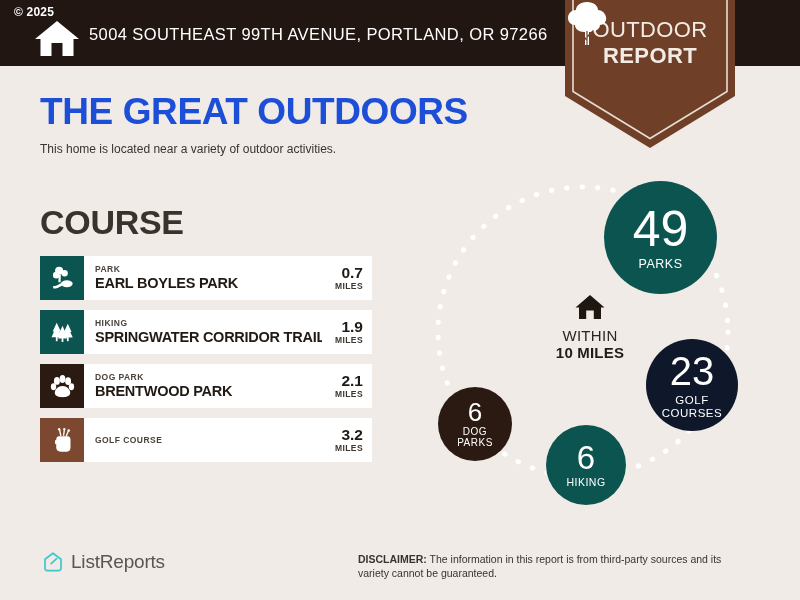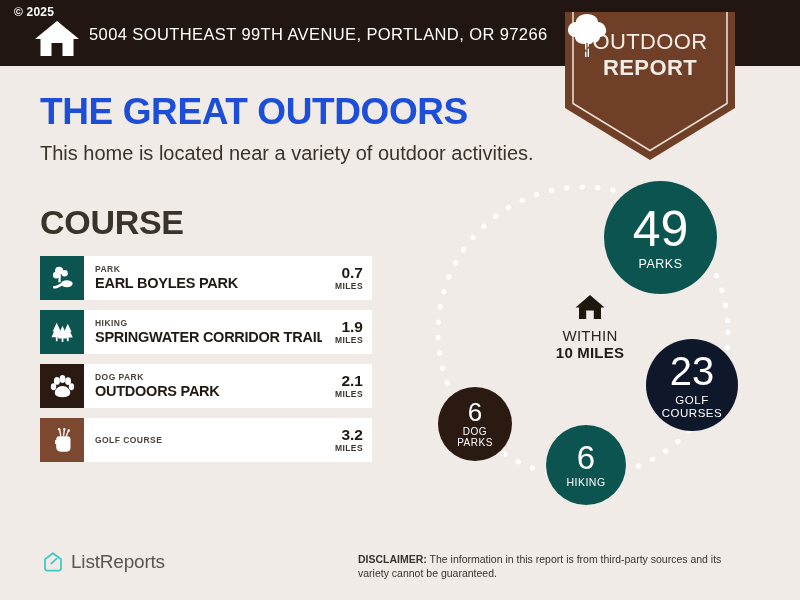--- a/index.html
+++ b/index.html
@@ -24,41 +24,41 @@
   #header-house-icon{
     position:absolute; left:34px; top:19px; width:46px; height:38px;
   }
   #header-address{
     position:absolute; left:89px; top:25px;
     font-size:16.5px; color:#ffffff; letter-spacing:.4px; white-space:nowrap;
   }
 
   
   #outdoor-badge{
-    position:absolute; left:565px; top:12px; width:170px; height:148px;
+    position:absolute; left:565px; top:0px; width:170px; height:148px;
   }
   #outdoor-badge svg{ position:absolute; left:0; top:0; }
   #badge-line1{
     position:absolute; left:0; width:170px; top:17px; text-align:center;
     color:#f3ece6; font-size:22px; letter-spacing:.4px;
   }
   #badge-line2{
     position:absolute; left:0; width:170px; top:43px; text-align:center;
     color:#f3ece6; font-size:22px; font-weight:bold; letter-spacing:.4px;
   }
   #badge-tree-icon{ position:absolute; left:63px; top:75px; width:44px; height:46px; }
 
   
   #page-title{
     position:absolute; left:40px; top:91px;
     font-size:37px; font-weight:bold; letter-spacing:-.4px; color:#1d4ed8;
   }
   #page-subtitle{
     position:absolute; left:40px; top:142px;
-    font-size:20px; color:#3b332c;
+    font-size:12px; color:#3b332c;
   }
   #popular-heading{
     position:absolute; left:40px; top:203px;
     font-size:34px; font-weight:bold; letter-spacing:-.3px; color:#3a332c;
   }
 
   
   #popular-list{
     position:absolute; left:40px; top:256px; width:332px;
   }
@@ -233,21 +233,21 @@
         <ellipse cx="8.2" cy="8.2" rx="3.1" ry="4.1" fill="#ffffff"></ellipse>
         <ellipse cx="14" cy="6.2" rx="3" ry="4.2" fill="#ffffff"></ellipse>
         <ellipse cx="19.8" cy="8.4" rx="3.1" ry="4.1" fill="#ffffff"></ellipse>
         <ellipse cx="23.3" cy="14.2" rx="2.8" ry="3.6" fill="#ffffff"></ellipse>
         <ellipse cx="4.7" cy="14.2" rx="2.8" ry="3.6" fill="#ffffff"></ellipse>
         <path fill="#ffffff" d="M14 13.6 C18.6 13.6 22 17.2 22 20.6 C22 23.8 18.8 25.2 14 25.2 C9.2 25.2 6 23.8 6 20.6 C6 17.2 9.4 13.6 14 13.6 Z"></path>
       </svg>
     </div>
     <div class="row-text">
       <div class="row-cat">DOG PARK</div>
-      <div class="row-name">OUTDOORS PARK</div>
+      <div class="row-name">BRENTWOOD PARK</div>
     </div>
     <div class="row-dist">
       <div class="row-dist-num">2.1</div>
       <div class="row-dist-unit">MILES</div>
     </div>
   </div>
 
   <div class="list-row" style="margin-bottom:0">
     <div class="row-icon-box" style="background:#7c4930">
       <svg viewBox="0 0 28 28">

